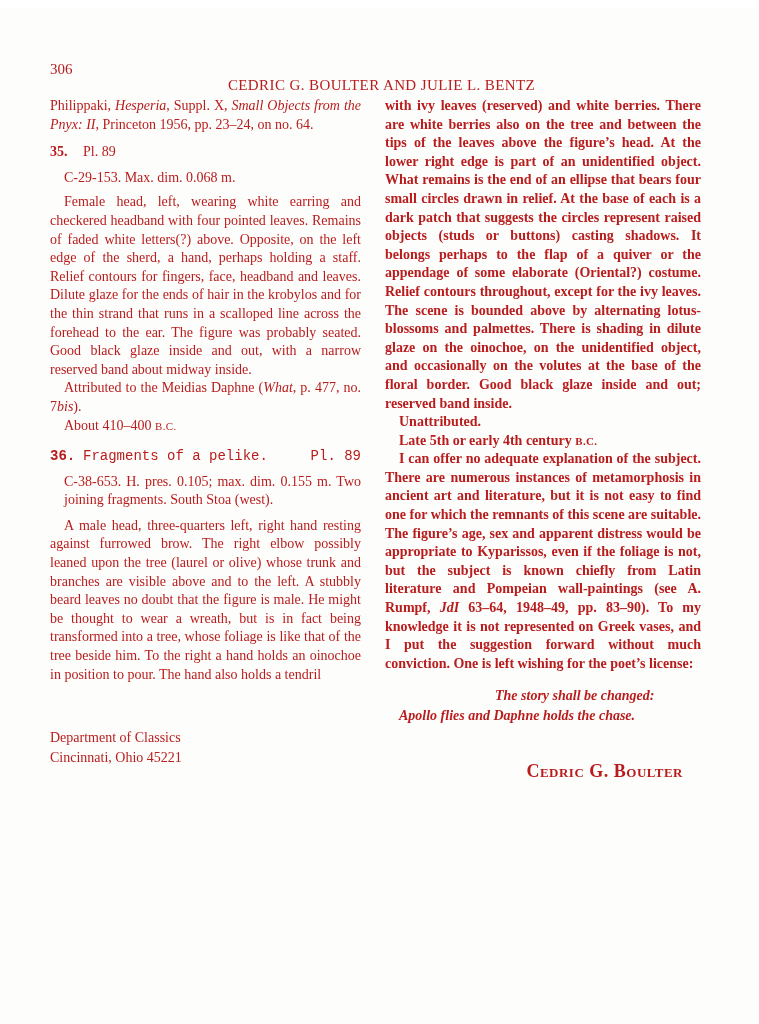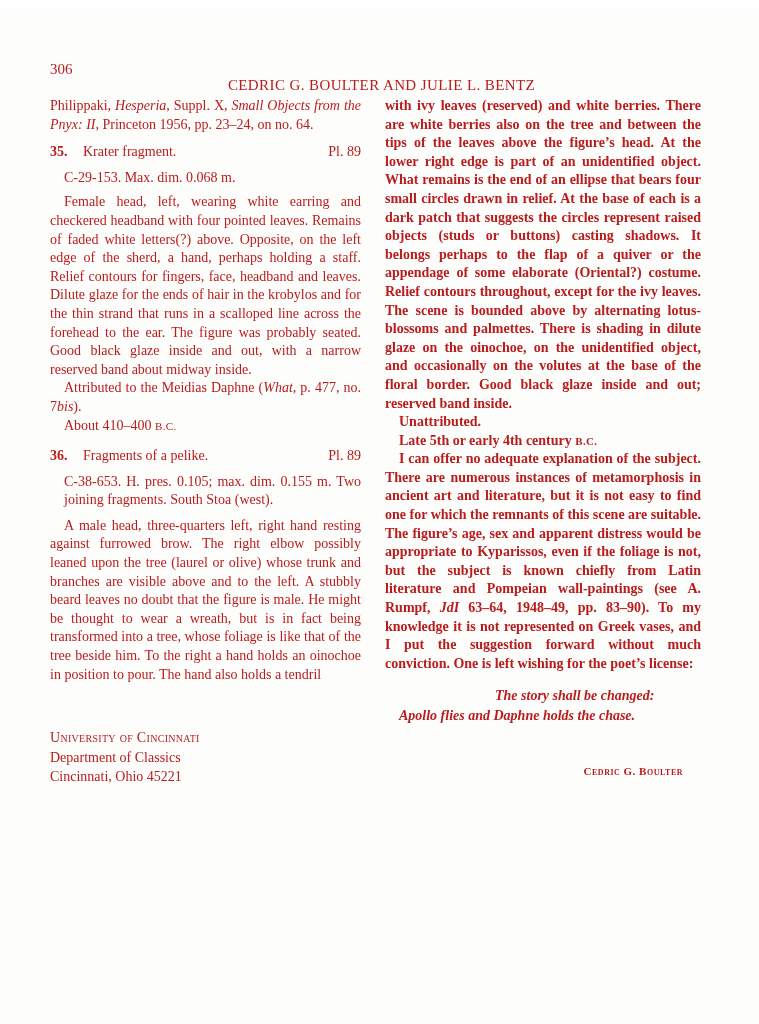--- a/index.html
+++ b/index.html
@@ -84,21 +84,21 @@
     line-height: 19.5px;
   }
   .verse-line1 { margin-left: 96px; }
   .verse-line2 { }
 
   .signature {
     margin-top: 37px;
     text-align: right;
     padding-right: 18px;
     font-variant: small-caps;
-    font-size: 11px;
+    font-size: 18px;
     letter-spacing: 0.5px;
   }
 </style>
 </head>
 <body>
 
 <div class="page">
 
   <div class="running-head">
     <span class="page-number">306</span>
@@ -106,44 +106,42 @@
   </div>
 
   <div class="columns">
 
     <div class="col-left">
 
       <p class="para no-indent"><span>Philippaki, </span><span class="it">Hesperia</span><span>, Suppl. X, </span><span class="it">Small Objects from the Pnyx: II</span><span>, Princeton 1956, pp. 23–24, on no. 64.</span></p>
 
       <div class="entry-heading">
         <span class="e-num">35.</span>
-        <span class="e-title">Krater fragment.</span>
         <span class="e-plate">Pl. 89</span>
       </div>
 
       <p class="dims entry35-dims">C-29-153. Max. dim. 0.068 m.</p>
 
       <p class="para">Female head, left, wearing white earring and checkered headband with four pointed leaves. Remains of faded white letters(?) above. Opposite, on the left edge of the sherd, a hand, perhaps holding a staff. Relief contours for fingers, face, headband and leaves. Dilute glaze for the ends of hair in the krobylos and for the thin strand that runs in a scalloped line across the forehead to the ear. The figure was probably seated. Good black glaze inside and out, with a narrow reserved band about midway inside.</p>
 
       <p class="para"><span>Attributed to the Meidias Daphne (</span><span class="it">What</span><span>, p. 477, no. 7</span><span class="it">bis</span><span>).</span></p>
 
       <p class="para"><span>About 410–400 </span><span class="sc">B.C.</span></p>
 
-      <div class="entry-heading" style="margin-top:12px;">
+      <div class="entry-heading" style="margin-top:12px;font-family:Liberation Mono, monospace;">
         <span class="e-num">36.</span>
         <span class="e-title">Fragments of a pelike.</span>
         <span class="e-plate">Pl. 89</span>
       </div>
 
       <p class="dims">C-38-653. H. pres. 0.105; max. dim. 0.155 m. Two joining fragments. South Stoa (west).</p>
 
       <p class="para">A male head, three-quarters left, right hand resting against furrowed brow. The right elbow possibly leaned upon the tree (laurel or olive) whose trunk and branches are visible above and to the left. A stubbly beard leaves no doubt that the figure is male. He might be thought to wear a wreath, but is in fact being transformed into a tree, whose foliage is like that of the tree beside him. To the right a hand holds an oinochoe in position to pour. The hand also holds a tendril</p>
 
       <div class="affiliation">
-        <div class="affil-institution">University of Cincinnati</div>
         <div>Department of Classics</div>
         <div>Cincinnati, Ohio 45221</div>
       </div>
 
     </div>
 
     <div class="col-right">
 
       <p class="para no-indent">with ivy leaves (reserved) and white berries. There are white berries also on the tree and between the tips of the leaves above the figure’s head. At the lower right edge is part of an unidentified object. What remains is the end of an ellipse that bears four small circles drawn in relief. At the base of each is a dark patch that suggests the circles represent raised objects (studs or buttons) casting shadows. It belongs perhaps to the flap of a quiver or the appendage of some elaborate (Oriental?) costume. Relief contours throughout, except for the ivy leaves. The scene is bounded above by alternating lotus-blossoms and palmettes. There is shading in dilute glaze on the oinochoe, on the unidentified object, and occasionally on the volutes at the base of the floral border. Good black glaze inside and out; reserved band inside.</p>
 

